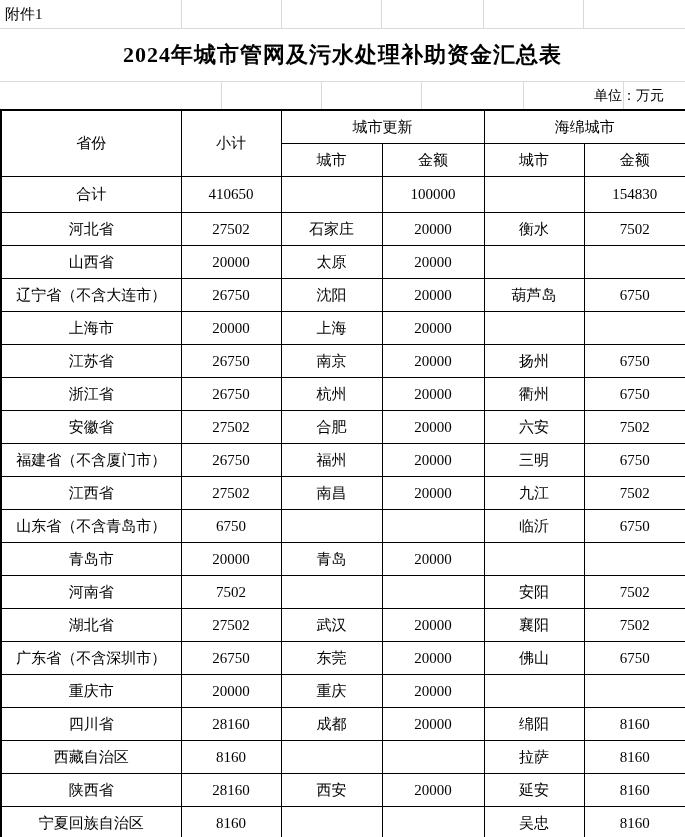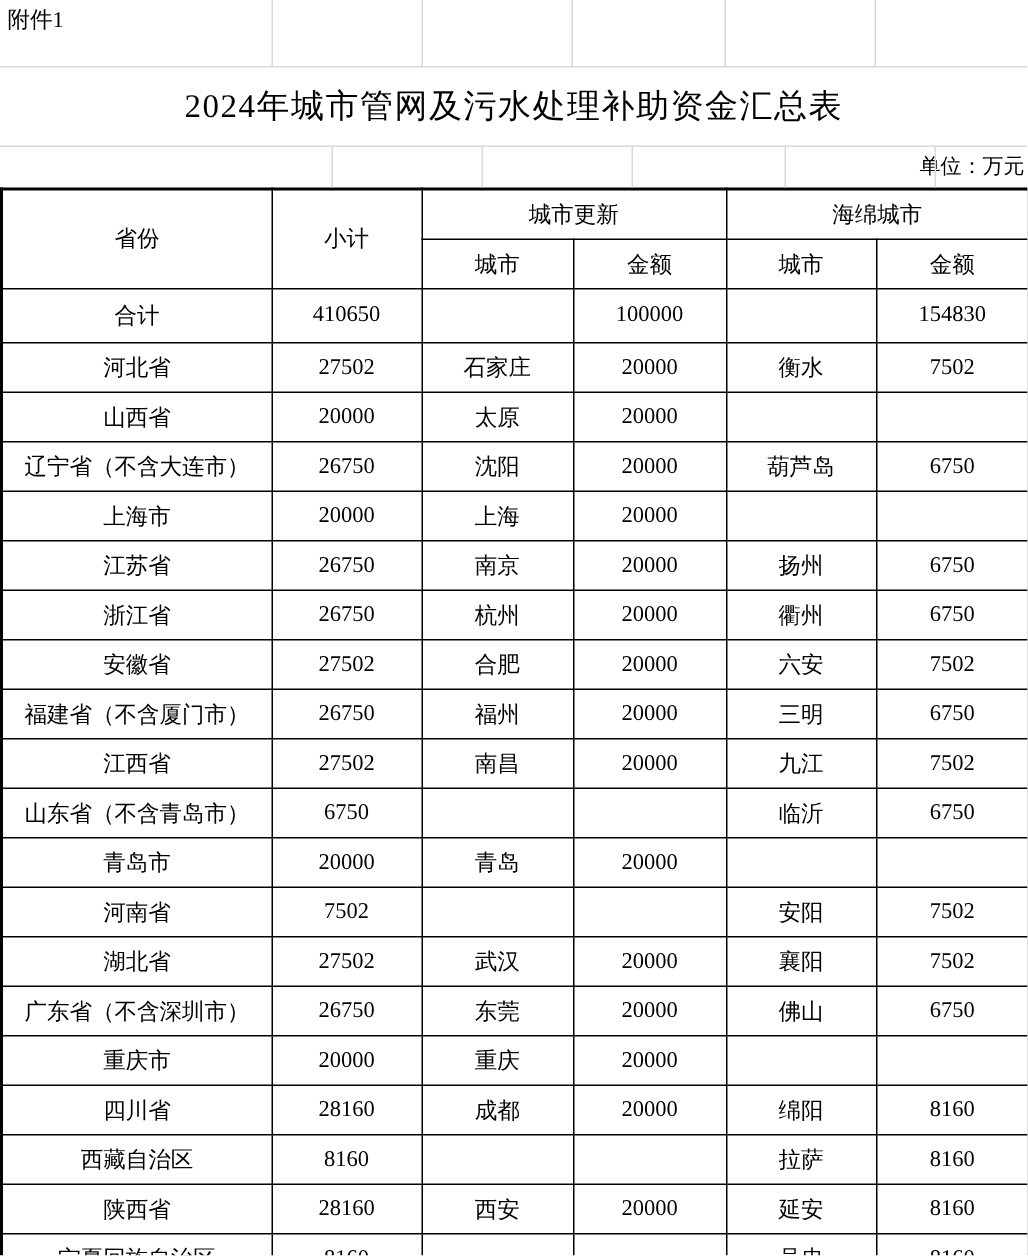--- a/index.html
+++ b/index.html
@@ -23,43 +23,43 @@
     top: 0; bottom: 0;
     width: 1px;
     background: #d9d9d9;
   }
   .gl-1 { left: 181px; }
   .gl-2 { left: 281px; }
   .gl-3 { left: 381px; }
   .gl-4 { left: 483px; }
   .gl-5 { left: 583px; }
   .attachment-row {
-    height: 45px;
+    height: 29px;
     line-height: 29px;
     border-bottom: 1px solid #d9d9d9;
     font-size: 15px;
     padding-left: 5px;
     box-sizing: border-box;
   }
   .title-row {
     height: 52px;
     border-bottom: 1px solid #d9d9d9;
     display: flex;
     align-items: center;
     justify-content: center;
     font-size: 22px;
-    font-weight: normal;
+    font-weight: bold;
     letter-spacing: 1px;
   }
   .unit-row {
     height: 27px;
     line-height: 27px;
     text-align: right;
     font-size: 14px;
-    padding-right: 2px;
+    padding-right: 21px;
     box-sizing: border-box;
     margin-left: 40px;
   }
   
   table.main {
     width: 685px;
     border-collapse: collapse;
     table-layout: fixed;
     border: 2px solid #000;
   }

